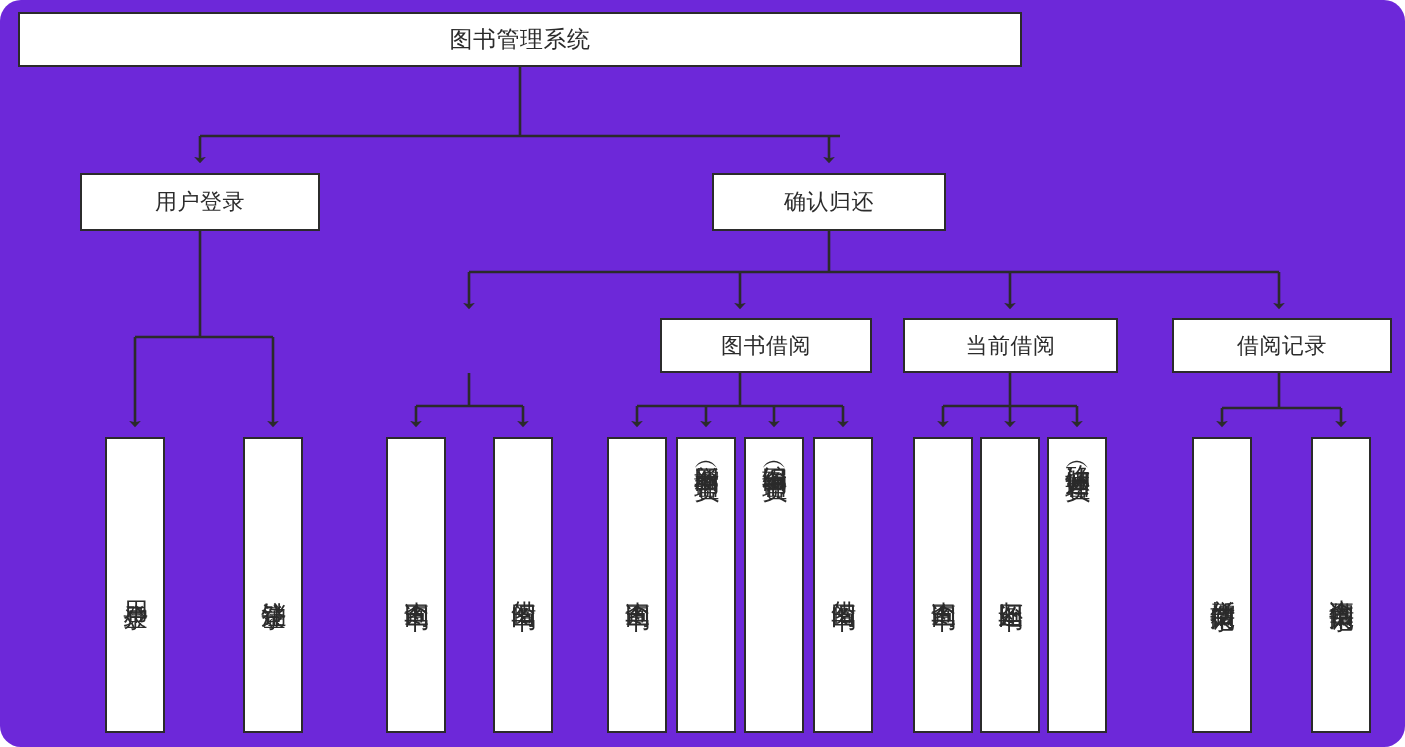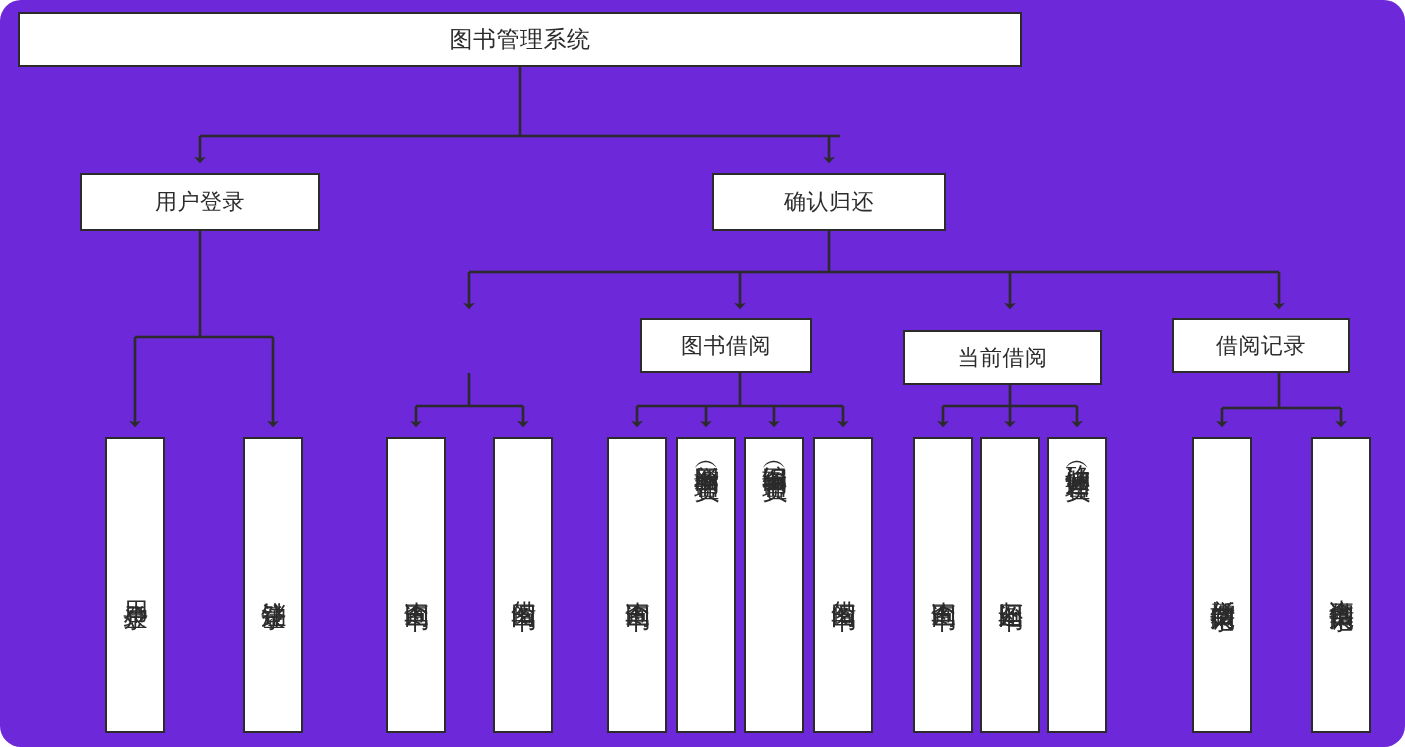--- a/index.html
+++ b/index.html
@@ -132,29 +132,29 @@
 
   <div class="node horiz" style="left:80px; top:173px; width:240px; height:58px;">
     <span class="node-label">用户登录</span>
   </div>
 
   <div class="node horiz" style="left:712px; top:173px; width:234px; height:58px;">
     <span class="node-label">确认归还</span>
   </div>
 
 
-  <div class="node horiz" style="left:640px; top:318px; width:172px; height:55px;">
+  <div class="node horiz" style="left:660px; top:318px; width:212px; height:55px;">
     <span class="node-label">图书借阅</span>
   </div>
 
-  <div class="node horiz" style="left:903px; top:318px; width:199px; height:55px;margin-top:12px;">
+  <div class="node horiz" style="left:903px; top:318px; width:215px; height:55px;">
     <span class="node-label">当前借阅</span>
   </div>
 
-  <div class="node horiz" style="left:1172px; top:318px; width:178px; height:55px;">
+  <div class="node horiz" style="left:1172px; top:318px; width:220px; height:55px;">
     <span class="node-label">借阅记录</span>
   </div>
 
   <div class="node leaf center-text" style="left:105px; top:437px; width:60px; height:296px;">
     <span class="node-label">用户登录</span>
   </div>
 
   <div class="node leaf center-text" style="left:243px; top:437px; width:60px; height:296px;">
     <span class="node-label">注销登录</span>
   </div>

